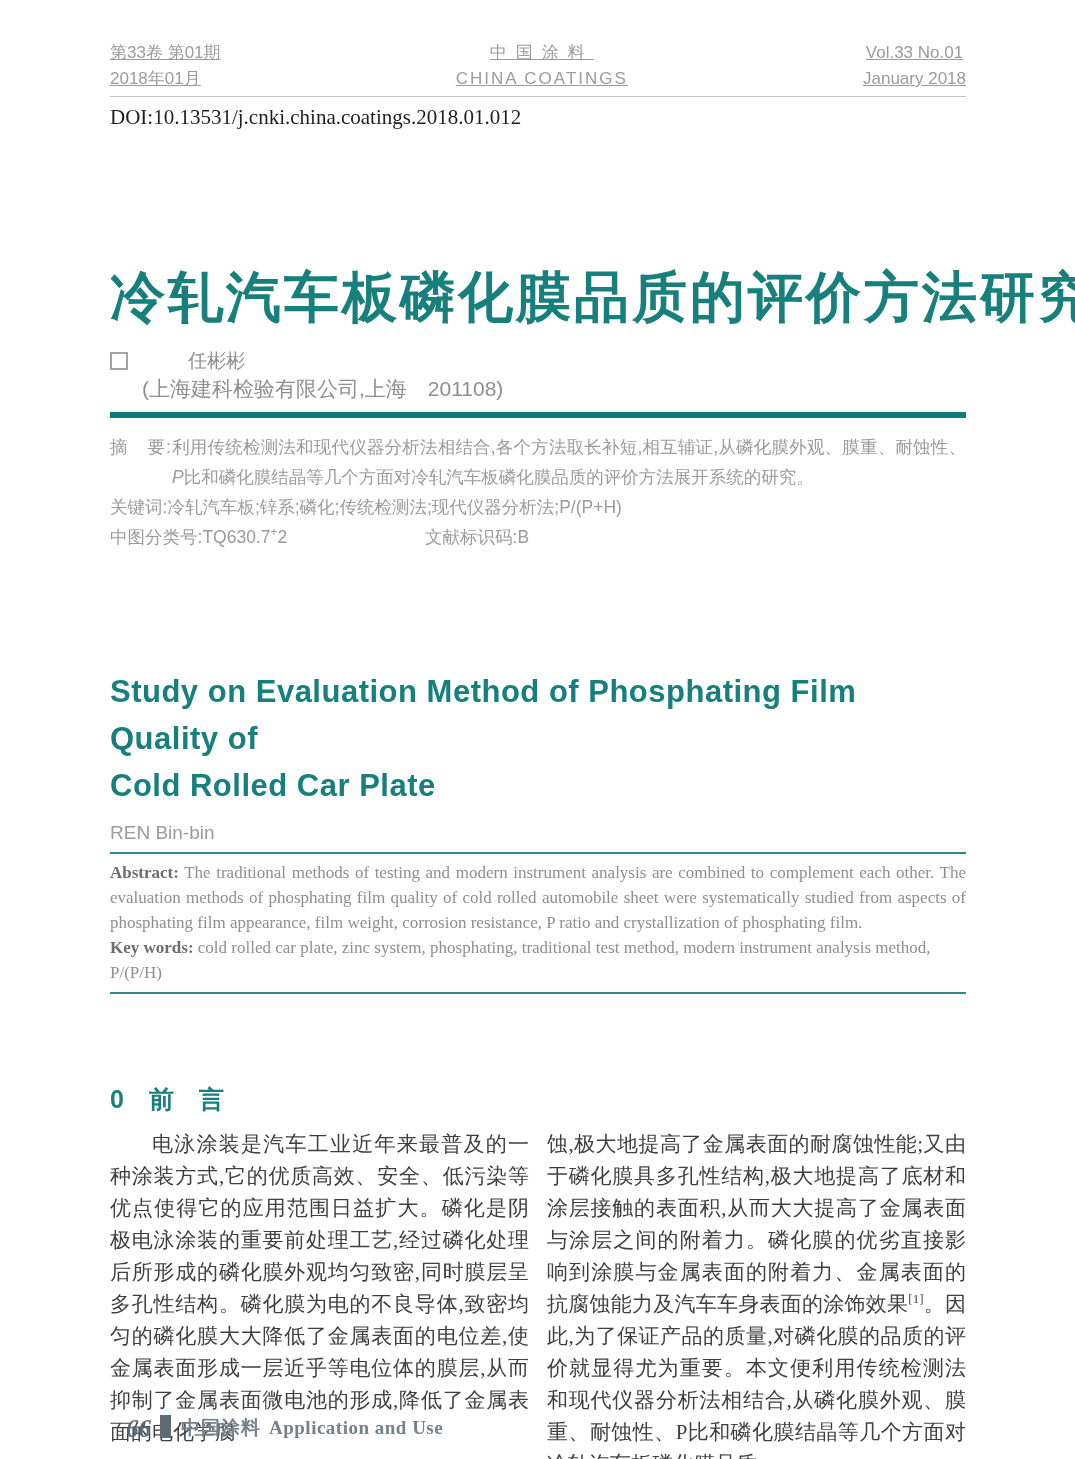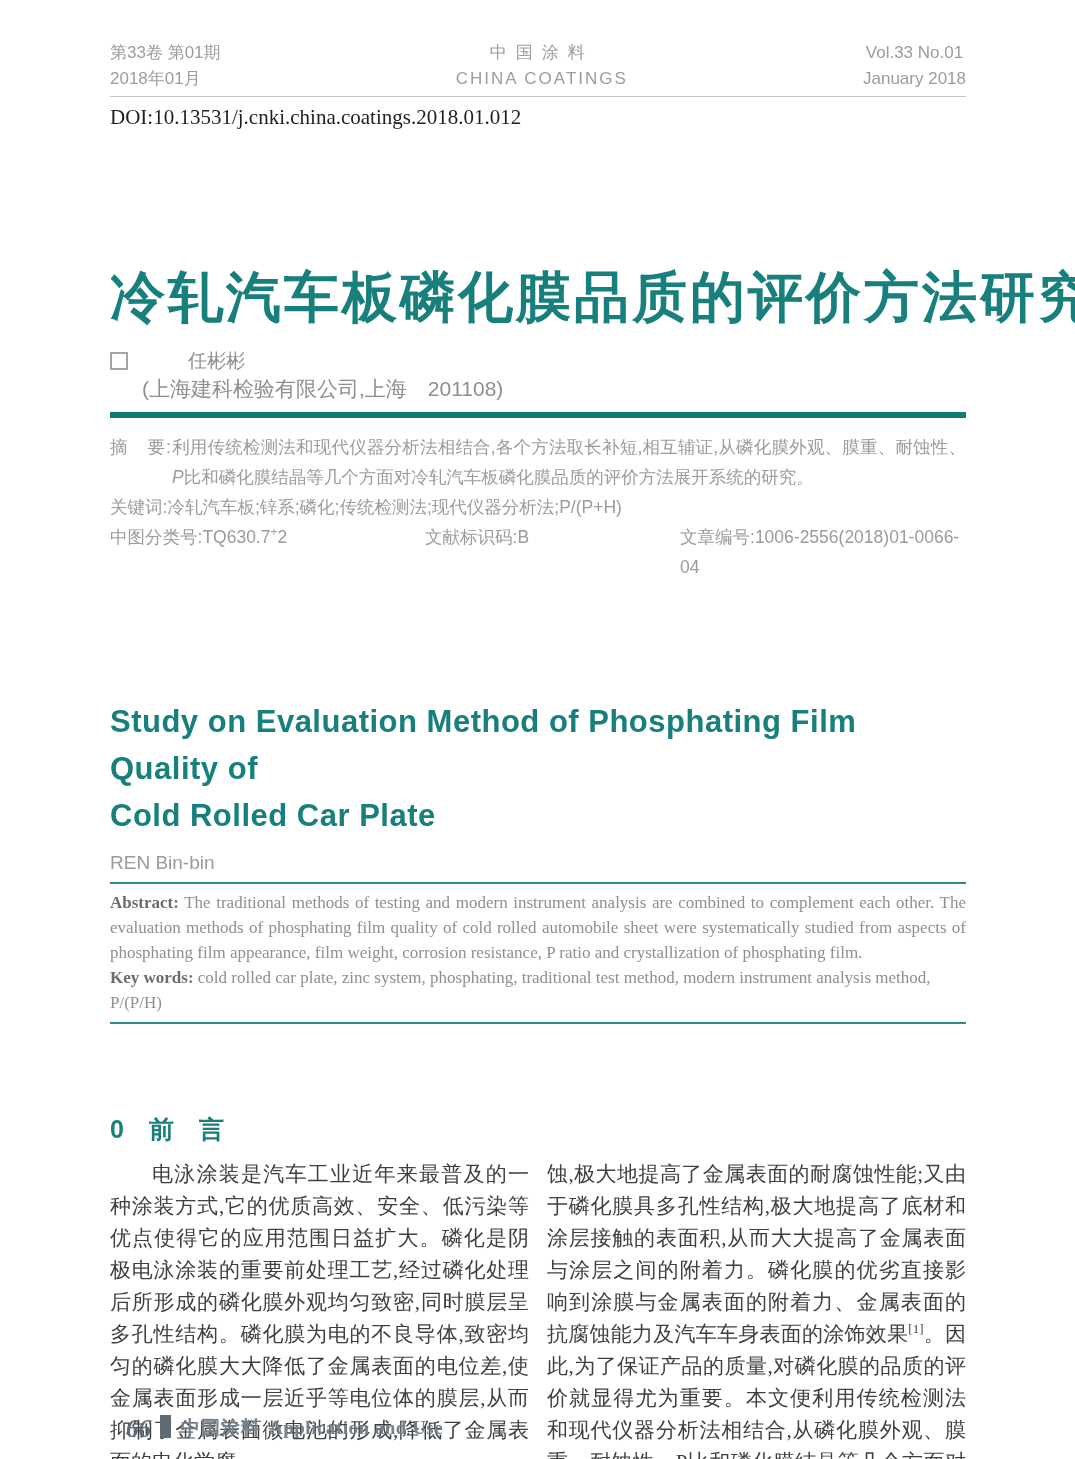--- a/index.html
+++ b/index.html
@@ -5,21 +5,21 @@
   html,body{margin:0;padding:0;}
   body{
     width:1075px;height:1459px;background:#ffffff;position:relative;
     font-family:"Liberation Sans",sans-serif;color:#333;overflow:hidden;
   }
   .content{position:absolute;left:110px;top:0;width:856px;}
 
   
   .jheader{display:flex;justify-content:space-between;align-items:flex-start;
     margin-top:40px;color:#9c9c9c;font-size:17px;line-height:26px;
-    border-bottom:1px solid #c2c2c2;padding-bottom:4px;}
+    border-bottom:1px solid #c2c2c2;padding-bottom:4px;text-decoration:underline;}
   .jheader .col{white-space:nowrap;}
   .jheader .center{text-align:center;}
   .jname-cn{letter-spacing:9px;}
   .jname-en{letter-spacing:2px;}
   .jright{text-align:center;}
   .doi{margin-top:8px;font-family:"Liberation Serif",serif;color:#1f1f1f;font-size:21px;}
 
   
   .title-cn{margin-top:136px;color:#177f7c;font-size:55px;font-weight:bold;
     letter-spacing:3px;line-height:62px;white-space:nowrap;}
@@ -96,21 +96,20 @@
     <span>任彬彬</span>
   </div>
   <div class="affil-cn">(上海建科检验有限公司,上海　201108)</div>
   <div class="rule-thick"></div>
 
   <div class="abs-cn"><span class="lbl">摘　要:</span><span>利用传统检测法和现代仪器分析法相结合,各个方法取长补短,相互辅证,从磷化膜外观、膜重、耐蚀性、</span><span class="ital">P</span><span>比和磷化膜结晶等几个方面对冷轧汽车板磷化膜品质的评价方法展开系统的研究。</span></div>
   <div class="kw-cn"><span>关键词:</span><span>冷轧汽车板;锌系;磷化;传统检测法;现代仪器分析法;P/(P+H)</span></div>
   <div class="clc-row">
     <span class="c1"><span>中图分类号:</span><span>TQ630.7</span><sup class="clc-sup">+</sup><span>2</span></span>
     <span class="c2"><span>文献标识码:</span><span>B</span></span>
-    <span class="c3"><span>文章编号:</span><span>1006-2556(2018)01-0066-04</span></span>
   </div>
 
   <div class="title-en">
     <div>Study on Evaluation Method of Phosphating Film Quality of</div>
     <div>Cold Rolled Car Plate</div>
   </div>
   <div class="author-en">REN Bin-bin</div>
   <div class="rule-thin"></div>
 
   <div class="abs-en"><b>Abstract:</b><span> The traditional methods of testing and modern instrument analysis are combined to complement each other. The evaluation methods of phosphating film quality of cold rolled automobile sheet were systematically studied from aspects of phosphating film appearance, film weight, corrosion resistance, P ratio and crystallization of phosphating film.</span></div>

